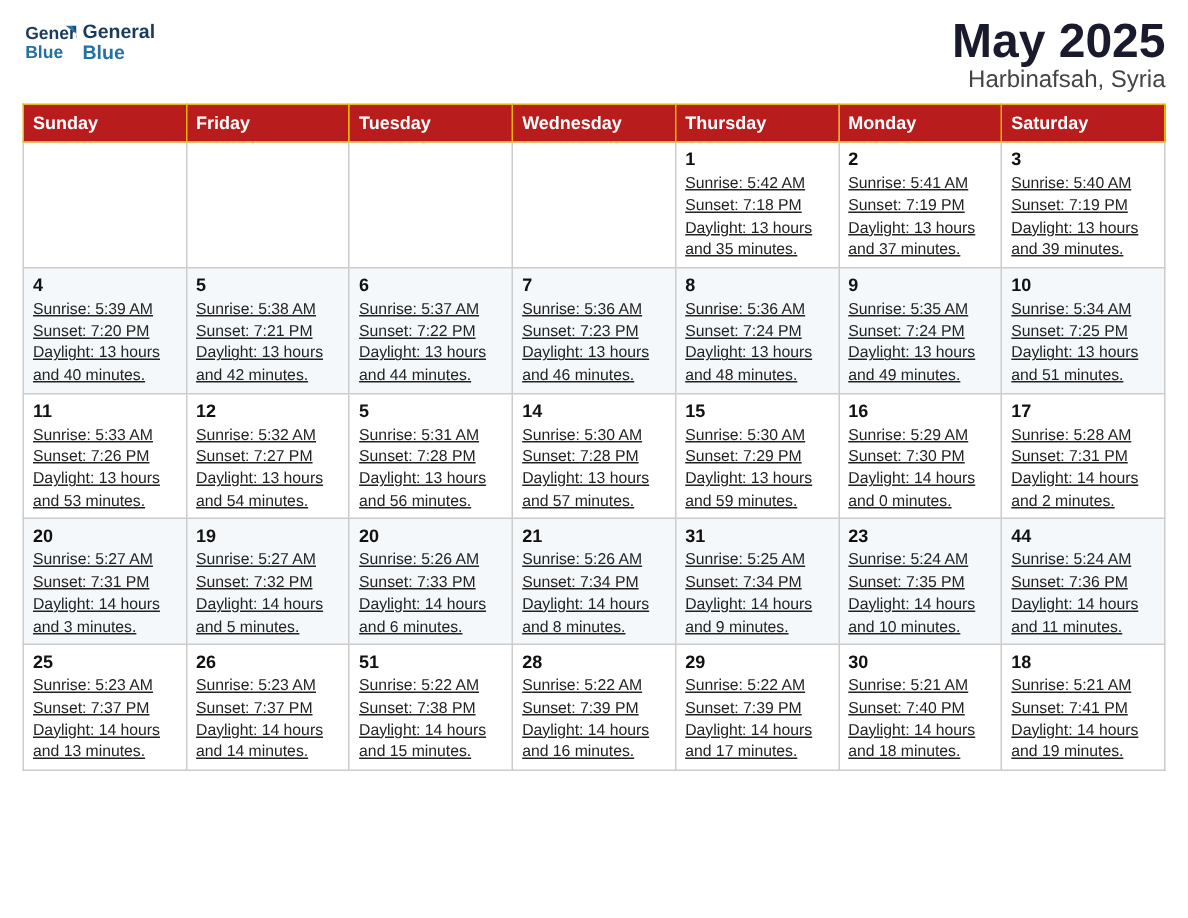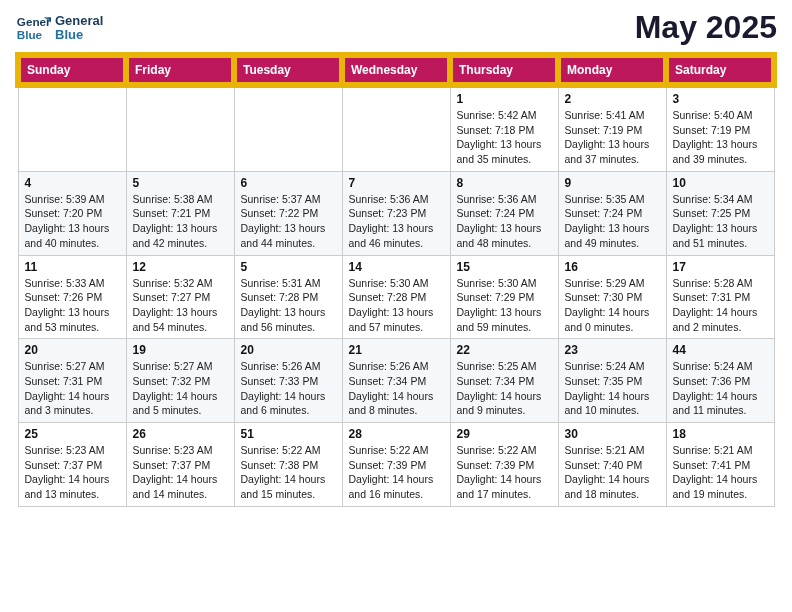--- a/index.html
+++ b/index.html
@@ -44,27 +44,27 @@
       font-size: 16px;
       color: #444;
     }
     .calendar-table {
       width: 100%;
       border-collapse: collapse;
       border: 1px solid #bbb;
       font-size: 11px;
     }
     .calendar-table th {
-      background: #be185d;
+      background: #b91c1c;
       color: #fff;
       text-align: left;
       padding: 5px 6px;
       font-size: 12px;
       font-weight: bold;
-      border: 6px solid #eab308;
+      border: 1px solid #eab308;
     }
     .calendar-table td {
       vertical-align: top;
       padding: 4px 6px;
       border: 1px solid #ccc;
       min-width: 100px;
       height: 80px;
       background: #fff;
     }
     .calendar-table tr:nth-child(even) td {
@@ -74,20 +74,21 @@
       font-weight: bold;
       font-size: 12px;
       color: #111;
       display: block;
       margin-bottom: 2px;
     }
     .day-info {
       color: #222;
       font-size: 10.5px;
       line-height: 1.4;
+      text-decoration: underline;
     }
     .empty-cell {
       background: #f9f9f9;
     }
   </style>
 </head>
 <body>
 
 <div class="page">
   <div class="header-top">
@@ -98,20 +99,21 @@
         <polygon points="32,8 40,14 36,8" fill="#2471a3"></polygon>
         <polygon points="36,8 40,14 40,8" fill="#1a5276"></polygon>
       </svg>
       <div>
         <div style="font-size:13px;font-weight:bold;color:#1a3a5c;line-height:1.1;">General</div>
         <div style="font-size:13px;font-weight:bold;color:#2471a3;line-height:1.1;">Blue</div>
       </div>
     </div>
     <div class="title-block">
       <div class="calendar-title">May 2025</div>
+      <div class="calendar-subtitle">Harbinafsah, Syria</div>
     </div>
   </div>
 
   <table class="calendar-table">
     <thead>
       <tr>
       <th>Sunday</th>
           <th>Friday</th>
           <th>Tuesday</th>
           <th>Wednesday</th>
@@ -210,21 +212,21 @@
           </td>
           <td>
             <span class="day-number">20</span>
             <div class="day-info">Sunrise: 5:26 AM<br>Sunset: 7:33 PM<br>Daylight: 14 hours<br>and 6 minutes.</div>
           </td>
           <td>
             <span class="day-number">21</span>
             <div class="day-info">Sunrise: 5:26 AM<br>Sunset: 7:34 PM<br>Daylight: 14 hours<br>and 8 minutes.</div>
           </td>
           <td>
-            <span class="day-number">22</span>
+            <span class="day-number">31</span>
             <div class="day-info">Sunrise: 5:25 AM<br>Sunset: 7:34 PM<br>Daylight: 14 hours<br>and 9 minutes.</div>
           </td>
           <td>
             <span class="day-number">23</span>
             <div class="day-info">Sunrise: 5:24 AM<br>Sunset: 7:35 PM<br>Daylight: 14 hours<br>and 10 minutes.</div>
           </td>
           <td>
             <span class="day-number">44</span>
             <div class="day-info">Sunrise: 5:24 AM<br>Sunset: 7:36 PM<br>Daylight: 14 hours<br>and 11 minutes.</div>
           </td>

